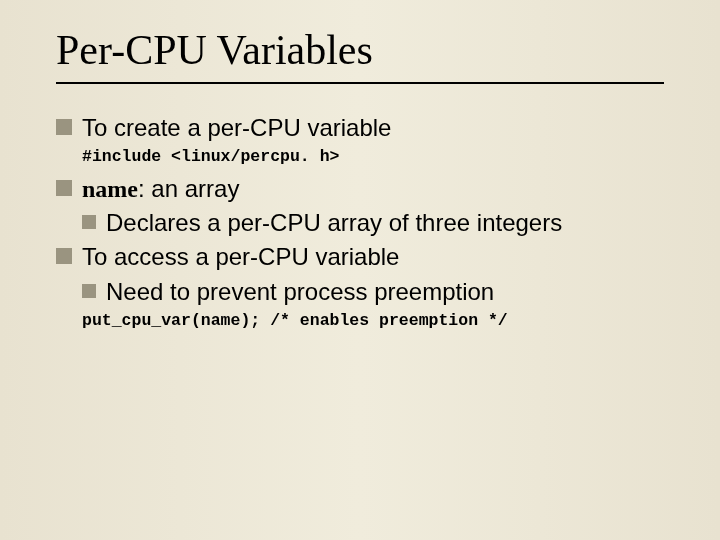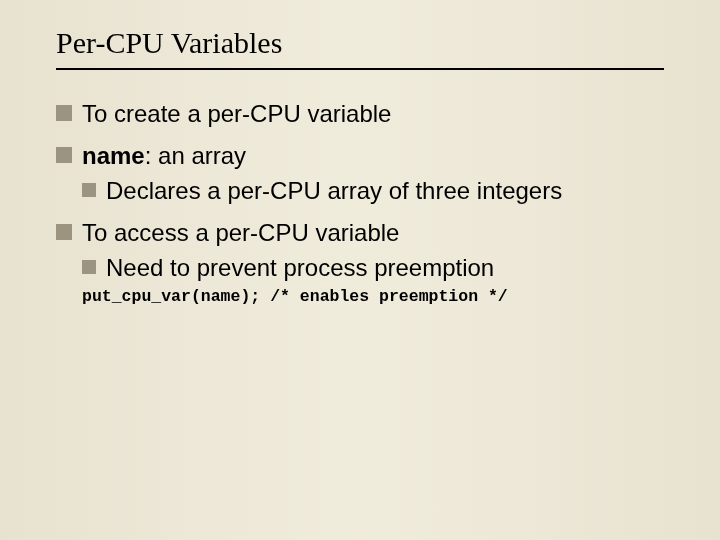--- a/index.html
+++ b/index.html
@@ -9,38 +9,38 @@
     background: linear-gradient(to right, #e8e2d0 0%, #f0ecdc 50%, #e8e2d0 100%);
     font-family: Arial, Helvetica, sans-serif;
     color: #000;
     box-sizing: border-box;
     padding: 26px 56px 0 56px;
     position: relative;
     overflow: hidden;
   }
   .title {
     font-family: "Times New Roman", Times, serif;
-    font-size: 30px;
+    font-size: 42px;
     font-weight: 400;
     margin: 0 0 8px 0;
   }
   .rule {
     border: none;
     border-top: 2px solid #000;
     margin: 0 0 28px 0;
   }
   .content {
     font-size: 24px;
     line-height: 1.35;
   }
   .l1, .l2, .l3 {
     display: flex;
     align-items: flex-start;
   }
-  .l1 { margin-left: 0; margin-top: 10px; }
+  .l1 { margin-left: 0; margin-top: 2px; }
   .l2 { margin-left: 26px; margin-top: 2px; }
   .bullet {
     display: inline-block;
     width: 16px;
     height: 16px;
     background: #9a9480;
     flex: 0 0 16px;
     margin-right: 10px;
     margin-top: 7px;
   }
@@ -55,36 +55,37 @@
     font-family: "Courier New", Courier, monospace;
     font-weight: bold;
     font-size: 16.5px;
     line-height: 1.35;
     margin-left: 26px;
     margin-top: 2px;
     margin-bottom: 4px;
     white-space: pre;
   }
   .mono {
-    font-family: Liberation Sans, sans-serif;
+    font-family: Liberation Serif, serif;
     font-weight: bold;
   }
 </style>
 </head>
 <body>
 
 <h1 class="title">Per-CPU Variables</h1>
 <hr class="rule">
 
 <div class="content">
 
   <div class="l1">
     <span class="bullet"></span>
     <span class="txt">To create a per-CPU variable</span>
   </div>
+  <div class="code">#include &lt;linux/percpu. h&gt;</div>
 
   <div class="l1">
     <span class="bullet"></span>
     <span class="txt">
       <span class="mono">name</span><span>: an array</span>
     </span>
   </div>
 
   <div class="l2">
     <span class="bullet sm"></span>

